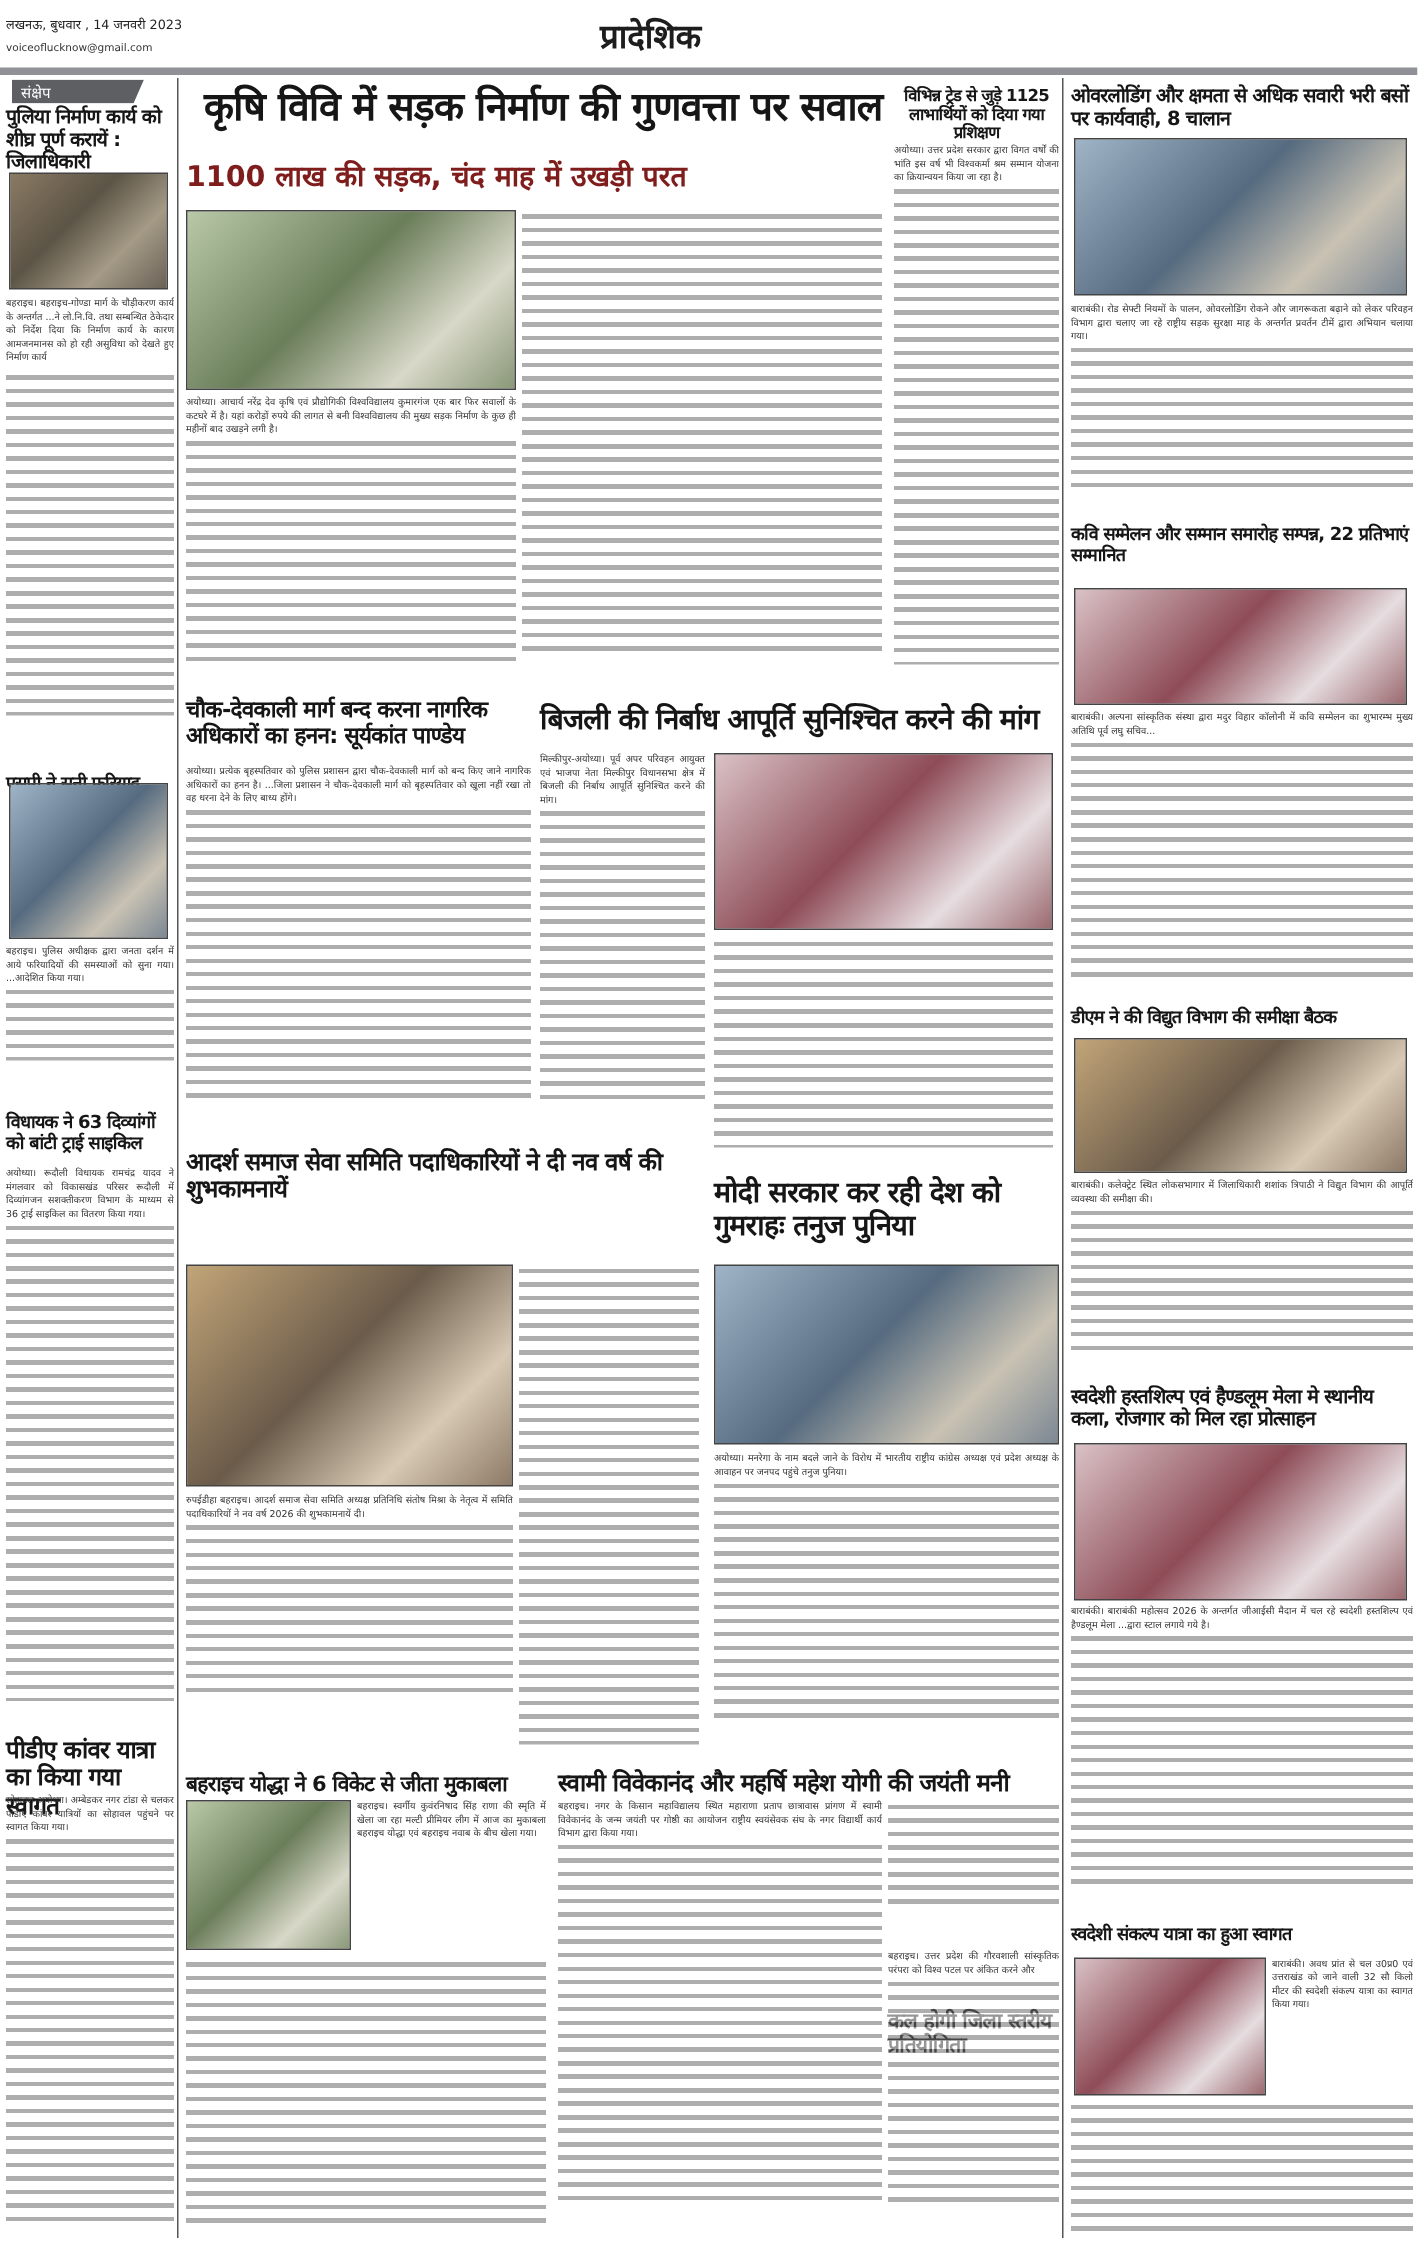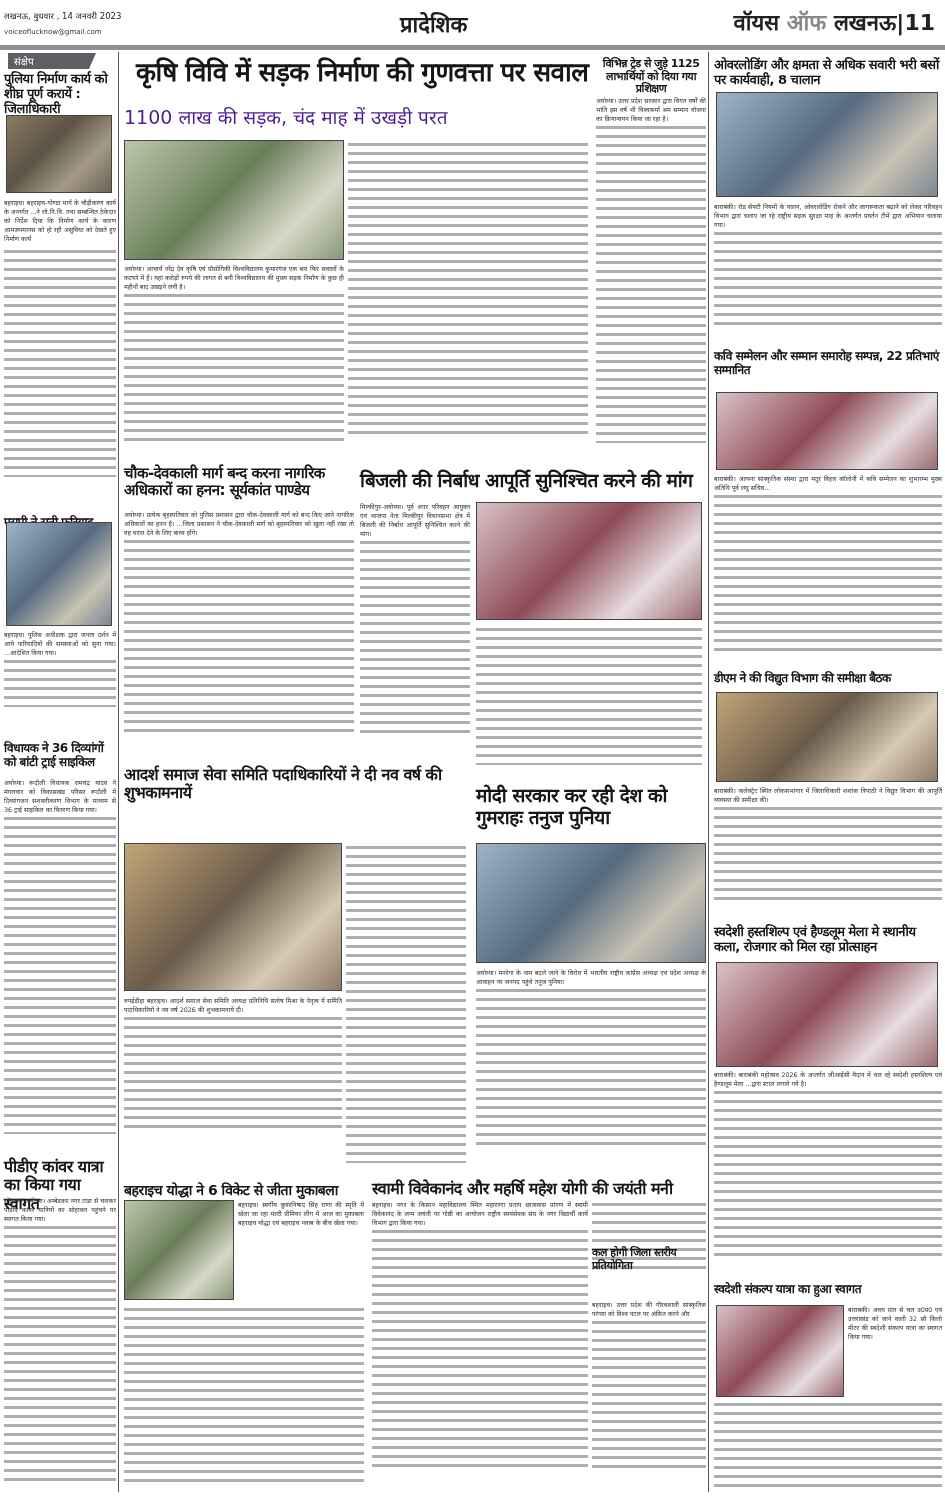--- a/index.html
+++ b/index.html
@@ -23,48 +23,43 @@
 .photo.hall{background:linear-gradient(135deg,#c2a578,#6b5b4a 45%,#d7c9b4 75%,#8d7a66)}
 .sankshep{left:8px;top:53px;width:88px;height:16px;background:#5d5f63;color:#fff;font-size:10px;padding:1px 6px;clip-path:polygon(0 0,100% 0,92% 100%,0 100%)}
 </style>
 </head>
 <body>
 
 <div class="abs mast">
   <div class="abs date">लखनऊ, बुधवार , 14 जनवरी 2023</div>
   <div class="abs email">voiceoflucknow@gmail.com</div>
   <div class="abs section">प्रादेशिक</div>
-  <div class="abs brand">
-    <span>वॉयस</span>
-    <span class="of">ऑफ</span>
-    <span>लखनऊ</span><span>|</span><span>11</span>
-  </div>
 </div>
 <div class="abs rule"></div>
 
 <div class="abs vrule" style="left:118px;top:52px;height:1440px"></div>
 <div class="abs vrule" style="left:708px;top:52px;height:1440px"></div>
 
 <div class="abs sankshep">संक्षेप</div>
 <div class="abs hl" style="left:4px;top:72px;width:112px;font-size:13px">पुलिया निर्माण कार्य को शीघ्र पूर्ण करायें : जिलाधिकारी</div>
 <div class="abs photo" style="left:6px;top:115px;width:106px;height:78px"></div>
 <div class="abs txt" style="left:4px;top:198px;width:112px;height:300px"><span>बहराइच। बहराइच-गोण्डा मार्ग के चौड़ीकरण कार्य के अन्तर्गत ...ने लो.नि.वि. तथा सम्बन्धित ठेकेदार को निर्देश दिया कि निर्माण कार्य के कारण आमजनमानस को हो रही असुविधा को देखते हुए निर्माण कार्य</span><div class="txt-bg" style="height:230px;margin-top:4px"></div></div>
 
 <div class="abs hl" style="left:4px;top:516px;width:112px;font-size:12px">एसपी ने सुनी फरियाद</div>
 <div class="abs photo blue" style="left:6px;top:522px;width:106px;height:104px"></div>
 <div class="abs txt" style="left:4px;top:630px;width:112px;height:95px"><span>बहराइच। पुलिस अधीक्षक द्वारा जनता दर्शन में आये फरियादियों की समस्याओं को सुना गया। ...आदेशित किया गया।</span><div class="txt-bg" style="height:50px"></div></div>
 
-<div class="abs hl" style="left:4px;top:742px;width:112px;font-size:12px">विधायक ने 36 दिव्यांगों को बांटी ट्राई साइकिल</div>
+<div class="abs hl" style="left:4px;top:742px;width:112px;font-size:12px">विधायक ने 63 दिव्यांगों को बांटी ट्राई साइकिल</div>
 <div class="abs txt" style="left:4px;top:778px;width:112px;height:365px"><span>अयोध्या। रूदौली विधायक रामचंद्र यादव ने मंगलवार को विकासखंड परिसर रूदौली में दिव्यांगजन सशक्तीकरण विभाग के माध्यम से 36 ट्राई साइकिल का वितरण किया गया।</span><div class="txt-bg" style="height:320px"></div></div>
 
 <div class="abs hl" style="left:4px;top:1158px;width:112px;font-size:16px">पीडीए कांवर यात्रा का किया गया स्वागत</div>
 <div class="abs txt" style="left:4px;top:1196px;width:112px;height:295px"><span>सोहावल-अयोध्या। अम्बेडकर नगर टांडा से चलकर पीडीए कांवर यात्रियों का सोहावल पहुंचने पर स्वागत किया गया।</span><div class="txt-bg" style="height:260px"></div></div>
 
 <div class="abs hl" style="left:136px;top:58px;width:470px;font-size:26px">कृषि विवि में सड़क निर्माण की गुणवत्ता पर सवाल</div>
-<div class="abs" style="left:124px;top:104px;width:470px;font-size:19px;font-weight:normal;color:#4c1d95">1100 लाख की सड़क, चंद माह में उखड़ी परत</div>
+<div class="abs" style="left:124px;top:104px;width:470px;font-size:19px;font-weight:bold;color:#7f1d1d">1100 लाख की सड़क, चंद माह में उखड़ी परत</div>
 <div class="abs photo green" style="left:124px;top:140px;width:220px;height:120px"></div>
 <div class="abs txt" style="left:124px;top:264px;width:220px;height:190px"><span>अयोध्या। आचार्य नरेंद्र देव कृषि एवं प्रौद्योगिकी विश्वविद्यालय कुमारगंज एक बार फिर सवालों के कटघरे में है। यहां करोड़ों रुपये की लागत से बनी विश्वविद्यालय की मुख्य सड़क निर्माण के कुछ ही महीनों बाद उखड़ने लगी है।</span><div class="txt-bg" style="height:150px"></div></div>
 <div class="abs txt" style="left:348px;top:140px;width:240px;height:310px">
     <div class="txt-bg" style="height:300px"></div>
   </div>
 
 <div class="abs hl" style="left:596px;top:58px;width:110px;font-size:11px;text-align:center">विभिन्न ट्रेड से जुड़े 1125 लाभार्थियों को दिया गया प्रशिक्षण</div>
 <div class="abs txt" style="left:596px;top:96px;width:110px;height:360px"><span>अयोध्या। उत्तर प्रदेश सरकार द्वारा विगत वर्षों की भांति इस वर्ष भी विश्वकर्मा श्रम सम्मान योजना का क्रियान्वयन किया जा रहा है।</span><div class="txt-bg" style="height:320px"></div></div>
 
 <div class="abs hl" style="left:124px;top:465px;width:230px;font-size:15px">चौक-देवकाली मार्ग बन्द करना नागरिक अधिकारों का हनन: सूर्यकांत पाण्डेय</div>
@@ -93,21 +88,21 @@
 <div class="abs txt" style="left:124px;top:1305px;width:240px;height:185px">
     <div class="txt-bg" style="height:180px"></div>
   </div>
 <div class="abs txt" style="left:238px;top:1200px;width:126px;height:100px"><span>बहराइच। स्वर्गीय कुवंरनिषाद सिंह राणा की स्मृति में खेला जा रहा मल्टी प्रीमियर लीग में आज का मुकाबला बहराइच योद्धा एवं बहराइच नवाब के बीच खेला गया।</span></div>
 
 <div class="abs hl" style="left:372px;top:1180px;width:334px;font-size:16px">स्वामी विवेकानंद और महर्षि महेश योगी की जयंती मनी</div>
 <div class="abs txt" style="left:372px;top:1200px;width:216px;height:290px"><span>बहराइच। नगर के किसान महाविद्यालय स्थित महाराणा प्रताप छात्रावास प्रांगण में स्वामी विवेकानंद के जन्म जयंती पर गोष्ठी का आयोजन राष्ट्रीय स्वयंसेवक संघ के नगर विद्यार्थी कार्य विभाग द्वारा किया गया।</span><div class="txt-bg" style="height:240px"></div></div>
 <div class="abs txt" style="left:592px;top:1200px;width:114px;height:72px">
     <div class="txt-bg" style="height:72px"></div>
   </div>
-<div class="abs hl" style="left:592px;top:1247px;width:114px;font-size:11px">कल होगी जिला स्तरीय प्रतियोगिता</div>
+<div class="abs hl" style="left:592px;top:1340px;width:114px;font-size:14px">कल होगी जिला स्तरीय प्रतियोगिता</div>
 <div class="abs txt" style="left:592px;top:1300px;width:114px;height:190px"><span>बहराइच। उत्तर प्रदेश की गौरवशाली सांस्कृतिक परंपरा को विश्व पटल पर अंकित करने और</span><div class="txt-bg" style="height:150px"></div></div>
 
 <div class="abs hl" style="left:714px;top:58px;width:228px;font-size:13px">ओवरलोडिंग और क्षमता से अधिक सवारी भरी बसों पर कार्यवाही, 8 चालान</div>
 <div class="abs photo blue" style="left:716px;top:92px;width:222px;height:105px"></div>
 <div class="abs txt" style="left:714px;top:202px;width:228px;height:145px"><span>बाराबंकी। रोड सेफ्टी नियमों के पालन, ओवरलोडिंग रोकने और जागरूकता बढ़ाने को लेकर परिवहन विभाग द्वारा चलाए जा रहे राष्ट्रीय सड़क सुरक्षा माह के अन्तर्गत प्रवर्तन टीमें द्वारा अभियान चलाया गया।</span><div class="txt-bg" style="height:100px"></div></div>
 
 <div class="abs hl" style="left:714px;top:350px;width:228px;font-size:12px">कवि सम्मेलन और सम्मान समारोह सम्पन्न, 22 प्रतिभाएं सम्मानित</div>
 <div class="abs photo red" style="left:716px;top:392px;width:222px;height:78px"></div>
 <div class="abs txt" style="left:714px;top:474px;width:228px;height:195px"><span>बाराबंकी। अल्पना सांस्कृतिक संस्था द्वारा मदुर विहार कॉलोनी में कवि सम्मेलन का शुभारम्भ मुख्य अतिथि पूर्व लघु सचिव...</span><div class="txt-bg" style="height:160px"></div></div>
 

